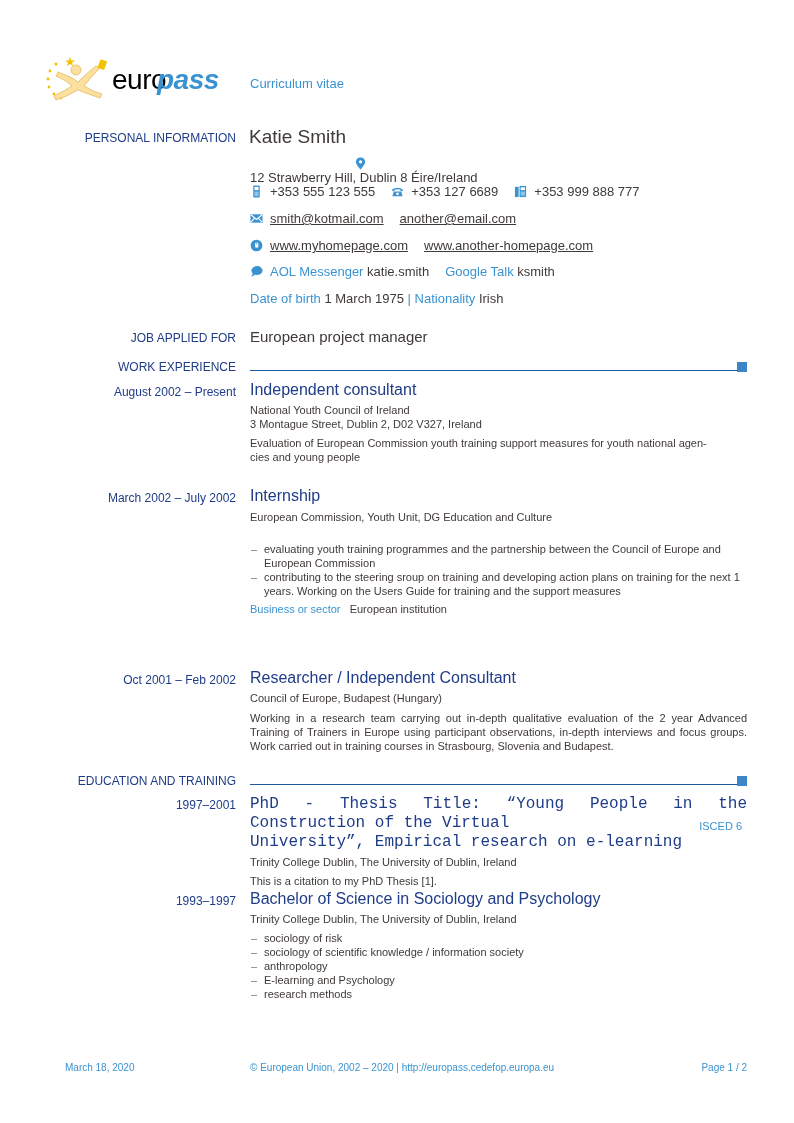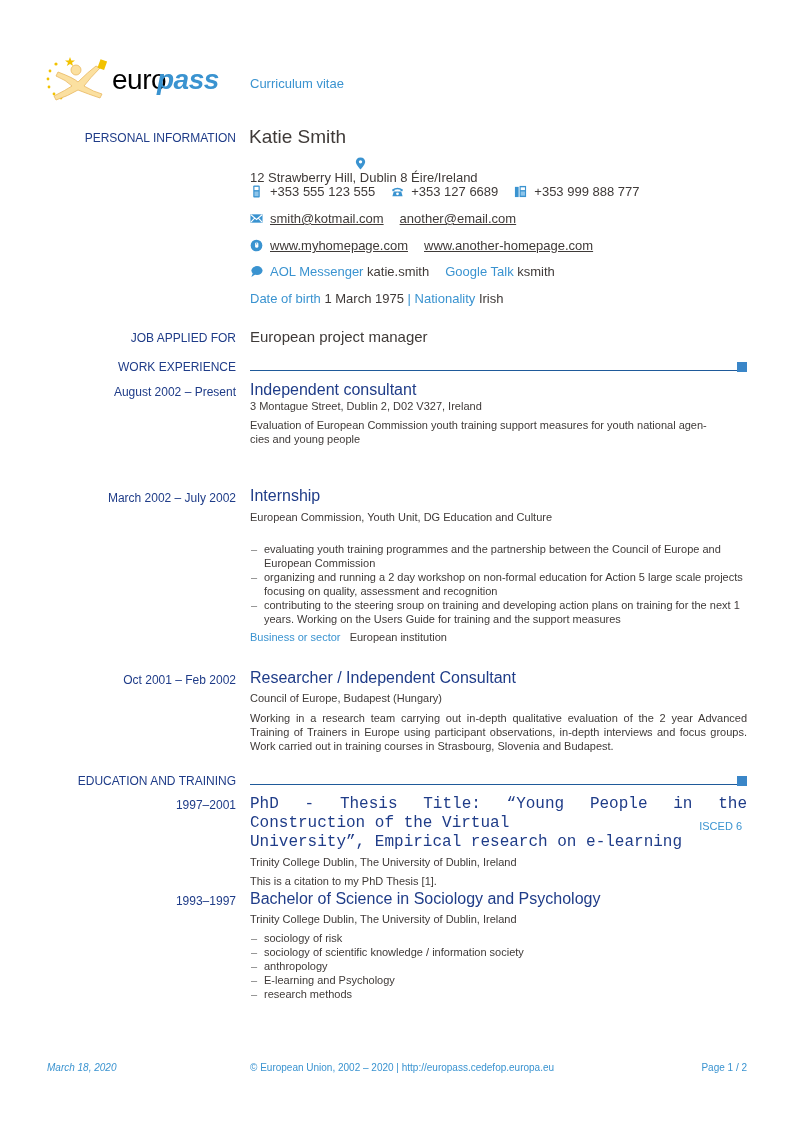--- a/index.html
+++ b/index.html
@@ -121,31 +121,31 @@
 <div class="label caps" style="top:331px;">JOB APPLIED FOR</div>
 <div class="abs" style="left:250px;top:328px;font-size:15px;color:#3f3a38;">European project manager</div>
 
 <div class="label caps" style="top:360px;">WORK EXPERIENCE</div>
 <div class="hr" style="top:370px;width:487px;"></div>
 <div class="sq" style="left:737px;top:362px;"></div>
 
 <div class="label" style="top:385px;">August 2002 – Present</div>
 <div class="body" style="top:381px;">
   <div class="ttl">Independent consultant</div>
+  <div class="small" style="margin-top:4px;">National Youth Council of Ireland</div>
   <div class="small">3 Montague Street, Dublin 2, D02 V327, Ireland</div>
   <div class="small just" style="margin-top:5px;">Evaluation of European Commission youth training support measures for youth national agen-<br>cies and young people</div>
 </div>
 
 <div class="label" style="top:491px;">March 2002 – July 2002</div>
 <div class="body" style="top:487px;">
   <div class="ttl">Internship</div>
   <div class="small" style="margin-top:5px;">European Commission, Youth Unit, DG Education and Culture</div>
   <ul class="dash" style="margin-top:18px;">
     <li>evaluating youth training programmes and the partnership between the Council of Europe and European Commission</li>
-    <li>organizing and running a 2 day workshop on non-formal education for Action 5 large scale projects focusing on quality, assessment and recognition</li>
     <li>contributing to the steering sroup on training and developing action plans on training for the next 1 years. Working on the Users Guide for training and the support measures</li>
   </ul>
   <div class="small" style="margin-top:4px;">
     <span class="blue">Business or sector</span>&nbsp;&nbsp;&nbsp;<span>European institution</span>
   </div>
 </div>
 
 <div class="label" style="top:673px;">Oct 2001 – Feb 2002</div>
 <div class="body" style="top:669px;">
   <div class="ttl">Researcher / Independent Consultant</div>
@@ -173,15 +173,15 @@
   <div class="small" style="margin-top:4px;">Trinity College Dublin, The University of Dublin, Ireland</div>
   <ul class="dash" style="margin-top:5px;">
     <li>sociology of risk</li>
     <li>sociology of scientific knowledge / information society</li>
     <li>anthropology</li>
     <li>E-learning and Psychology</li>
     <li>research methods</li>
   </ul>
 </div>
 
-<div class="footer" style="left:47px;font-style:italic;">March 18, 2020</div>
+<div class="footer" style="left:65px;">March 18, 2020</div>
 <div class="footer" style="left:250px;">© European Union, 2002 – 2020 | http://europass.cedefop.europa.eu</div>
 <div class="footer" style="right:47px;">Page 1 / 2</div>
 
 </body></html>

